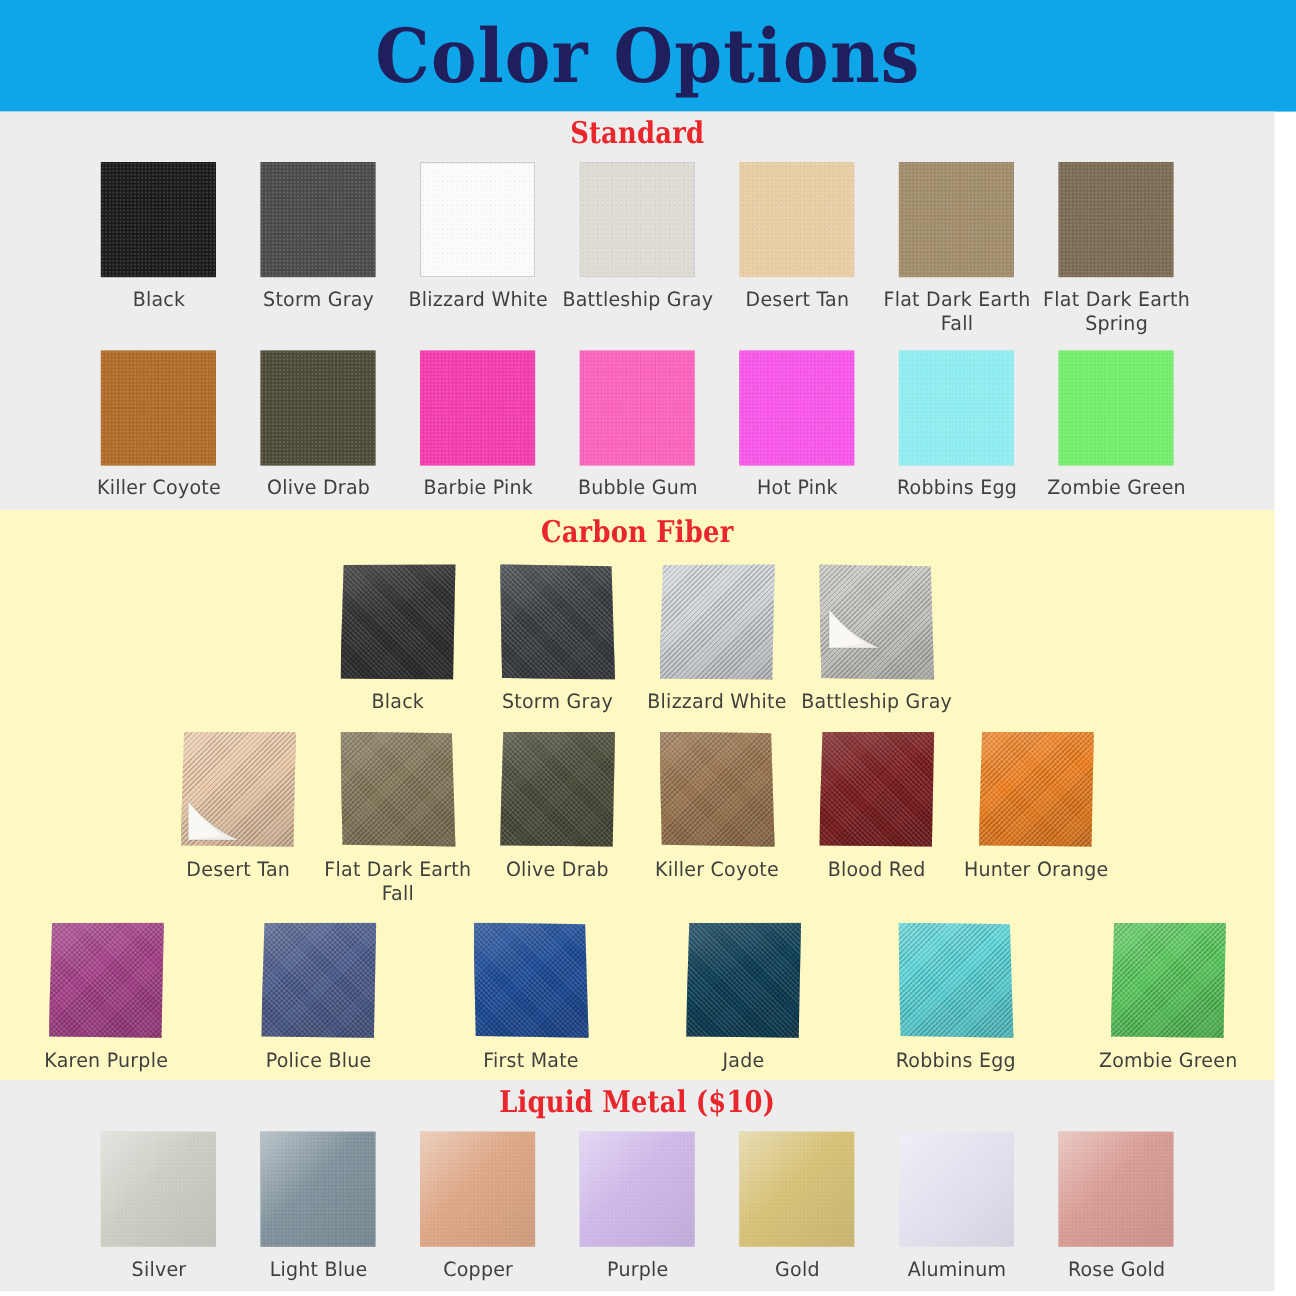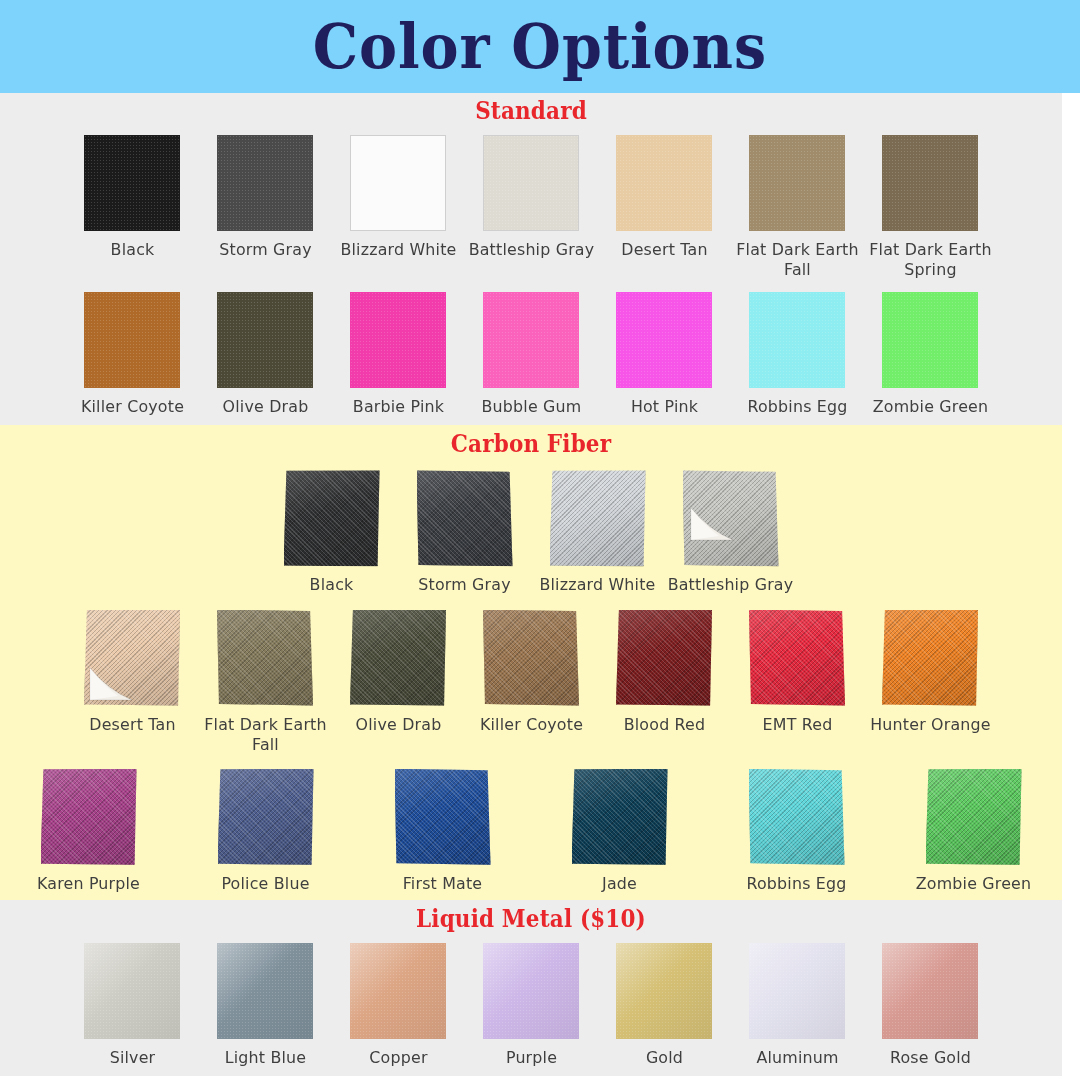--- a/index.html
+++ b/index.html
@@ -9,21 +9,21 @@
     font-family:"Liberation Sans", sans-serif;
     -webkit-font-smoothing:antialiased;
     overflow:hidden;
   }
   .page{ position:relative; width:1080px; height:1080px; }
 
   
   .title-bar{
     height:93px;
     display:flex; align-items:center; justify-content:center;
-    background:#7dd3fc;
+    background:#0ea5e9;
   }
   .main-title{
     font-family:"DejaVu Serif", serif;
     font-weight:700;
     font-size:62px;
     letter-spacing:1px;
     color:#201F5E;
     line-height:1;
     transform:scaleX(0.92);
     transform-origin:center;
@@ -310,26 +310,20 @@
             <div class="label">Killer Coyote</div>
           </div>
           <div class="cell">
             <div class="chip-wrap">
               <div class="chip cf skew" style="background: rgb(126, 30, 32);"></div>
             </div>
             <div class="label">Blood Red</div>
           </div>
           <div class="cell">
             <div class="chip-wrap">
-              <div class="chip cf skew2" style="background: rgb(232, 40, 62);"></div>
-            </div>
-            <div class="label">EMT Red</div>
-          </div>
-          <div class="cell">
-            <div class="chip-wrap">
               <div class="chip cf skew" style="background: rgb(240, 130, 35);"></div>
             </div>
             <div class="label">Hunter Orange</div>
           </div>
         </div>
         <div class="row" style="margin-top: 14px; gap: 44px;">
           <div class="cell">
             <div class="chip-wrap">
               <div class="chip cf skew" style="background: rgb(167, 65, 138);"></div>
             </div>

